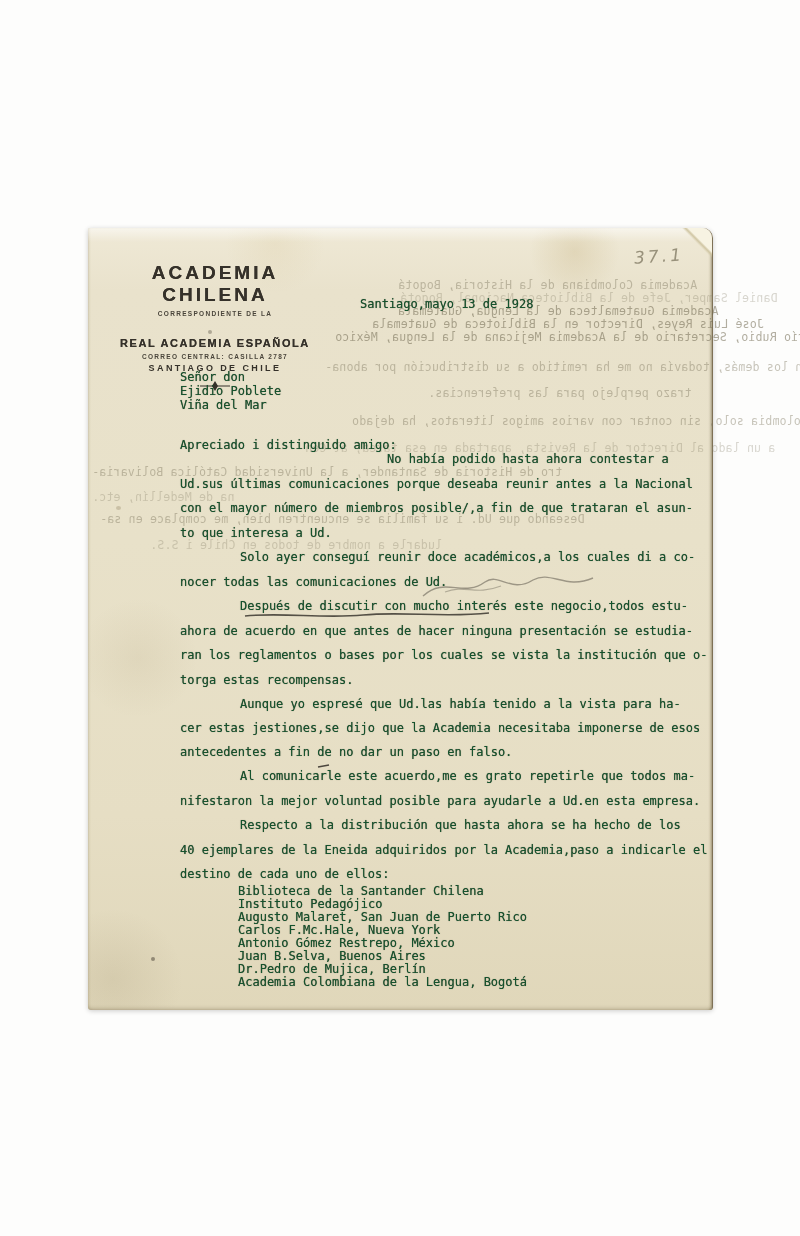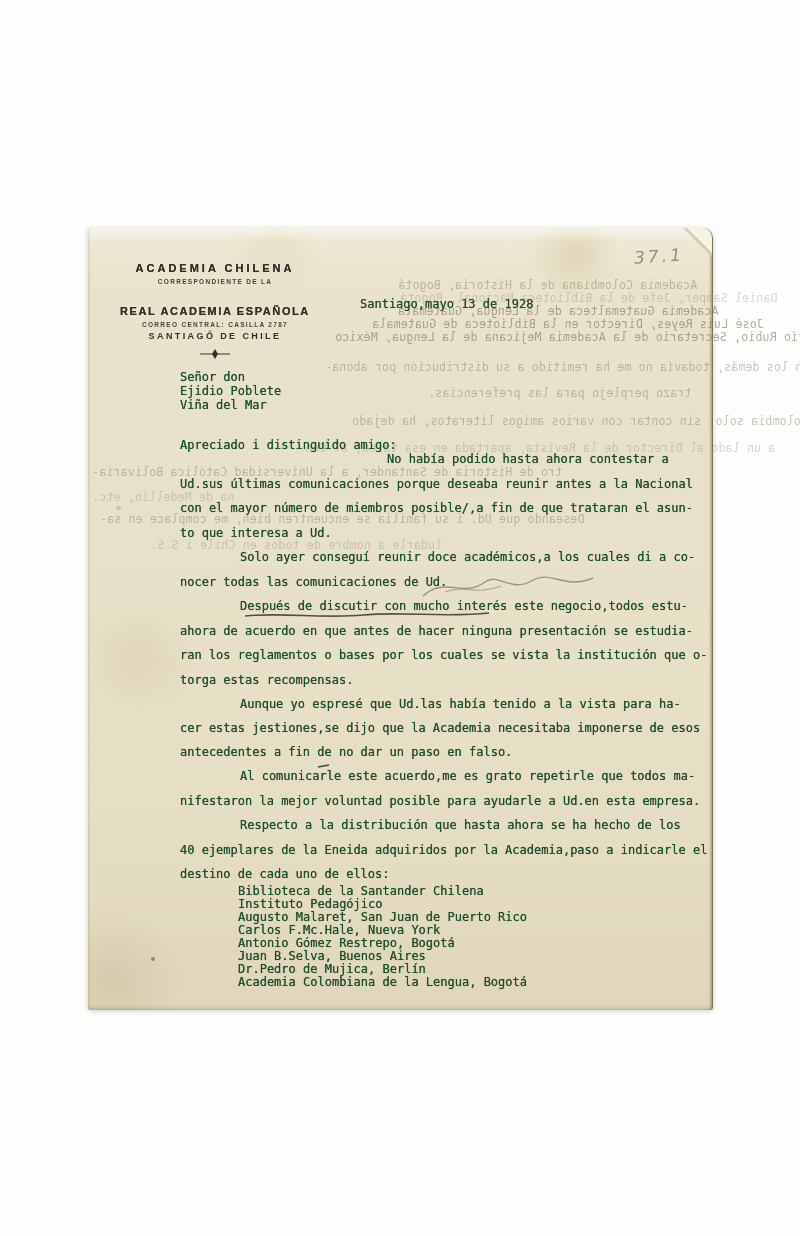--- a/index.html
+++ b/index.html
@@ -24,21 +24,21 @@
   }
   .top-band{position:absolute;left:0;top:0;width:100%;height:14px;
     background:linear-gradient(180deg,rgba(255,255,255,.55),rgba(255,255,255,0));border-radius:2px 10px 0 0;}
   .corner-fold{position:absolute;right:0;top:0;width:46px;height:46px;
     background:linear-gradient(225deg,#f7f3e2 26%,#cfc5a2 29%,rgba(0,0,0,0) 33%);
     border-radius:0 10px 0 0;}
   .typed{position:absolute;white-space:nowrap;font-size:12px;letter-spacing:0;
     color:#14532d;text-shadow:0 0 .7px rgba(70,62,50,.85);}
   .letterhead{position:absolute;left:110px;top:262px;width:210px;text-align:center;
     font-family:"Liberation Sans", sans-serif;color:#35312a;}
-  .lh-main{font-size:11px;font-weight:700;letter-spacing:3px;text-shadow:0 0 .5px rgba(40,36,30,.9);}
+  .lh-main{font-size:19px;font-weight:700;letter-spacing:3px;text-shadow:0 0 .5px rgba(40,36,30,.9);}
   .lh-tiny{font-size:6.5px;font-weight:700;letter-spacing:1.3px;margin-top:4px;color:#4a453b;}
   .lh-sub{font-size:11px;font-weight:700;letter-spacing:1.6px;margin-top:20px;text-shadow:0 0 .4px rgba(40,36,30,.9);}
   .lh-city{font-size:9px;font-weight:700;letter-spacing:2.4px;margin-top:3px;}
   .lh-orn{margin-top:4px;}
   .folio{position:absolute;left:634px;top:246px;font-family:"DejaVu Sans", sans-serif;
     font-size:17px;color:#98917b;transform:rotate(-4deg);letter-spacing:3px;font-style:italic;}
   .bleed{position:absolute;white-space:nowrap;font-size:11.5px;
     transform:scaleX(-1);color:rgba(125,117,94,.42);filter:blur(.45px);letter-spacing:.2px;}
   .bleed.strong{color:rgba(115,107,84,.55);}
   .bleed.weak{color:rgba(130,122,100,.30);}
@@ -114,21 +114,21 @@
   <div class="typed" style="left:240px;top:818px">Respecto a la distribución que hasta ahora se ha hecho de los</div>
   <div class="typed" style="left:180px;top:843px">40 ejemplares de la Eneida adquiridos por la Academia,paso a indicarle el</div>
   <div class="typed" style="left:180px;top:867px">destino de cada uno de ellos:</div>
 </div>
 
 <div>
   <div class="typed" style="left:238px;top:884px">Biblioteca de la Santander Chilena</div>
   <div class="typed" style="left:238px;top:897px">Instituto Pedagójico</div>
   <div class="typed" style="left:238px;top:910px">Augusto Malaret, San Juan de Puerto Rico</div>
   <div class="typed" style="left:238px;top:923px">Carlos F.Mc.Hale, Nueva York</div>
-  <div class="typed" style="left:238px;top:936px">Antonio Gómez Restrepo, Bogotá</div>
+  <div class="typed" style="left:238px;top:936px">Antonio Gómez Restrepo, México</div>
   <div class="typed" style="left:238px;top:949px">Juan B.Selva, Buenos Aires</div>
   <div class="typed" style="left:238px;top:962px">Dr.Pedro de Mujica, Berlín</div>
   <div class="typed" style="left:238px;top:975px">Academia Colombiana de la Lengua, Bogotá</div>
 </div>
 
 <svg class="annot" style="left:415px;top:568px" width="190" height="38">
   <path d="M8 28 C 30 8, 48 30, 70 14 C 84 4, 96 26, 118 12 C 136 2, 150 22, 178 10" fill="none" stroke="rgba(95,90,78,.55)" stroke-width="1.4"></path>
   <path d="M30 24 C 50 16, 60 28, 86 18" fill="none" stroke="rgba(95,90,78,.4)" stroke-width="1.1"></path>
 </svg>
 <svg class="annot" style="left:243px;top:608px" width="250" height="14">

